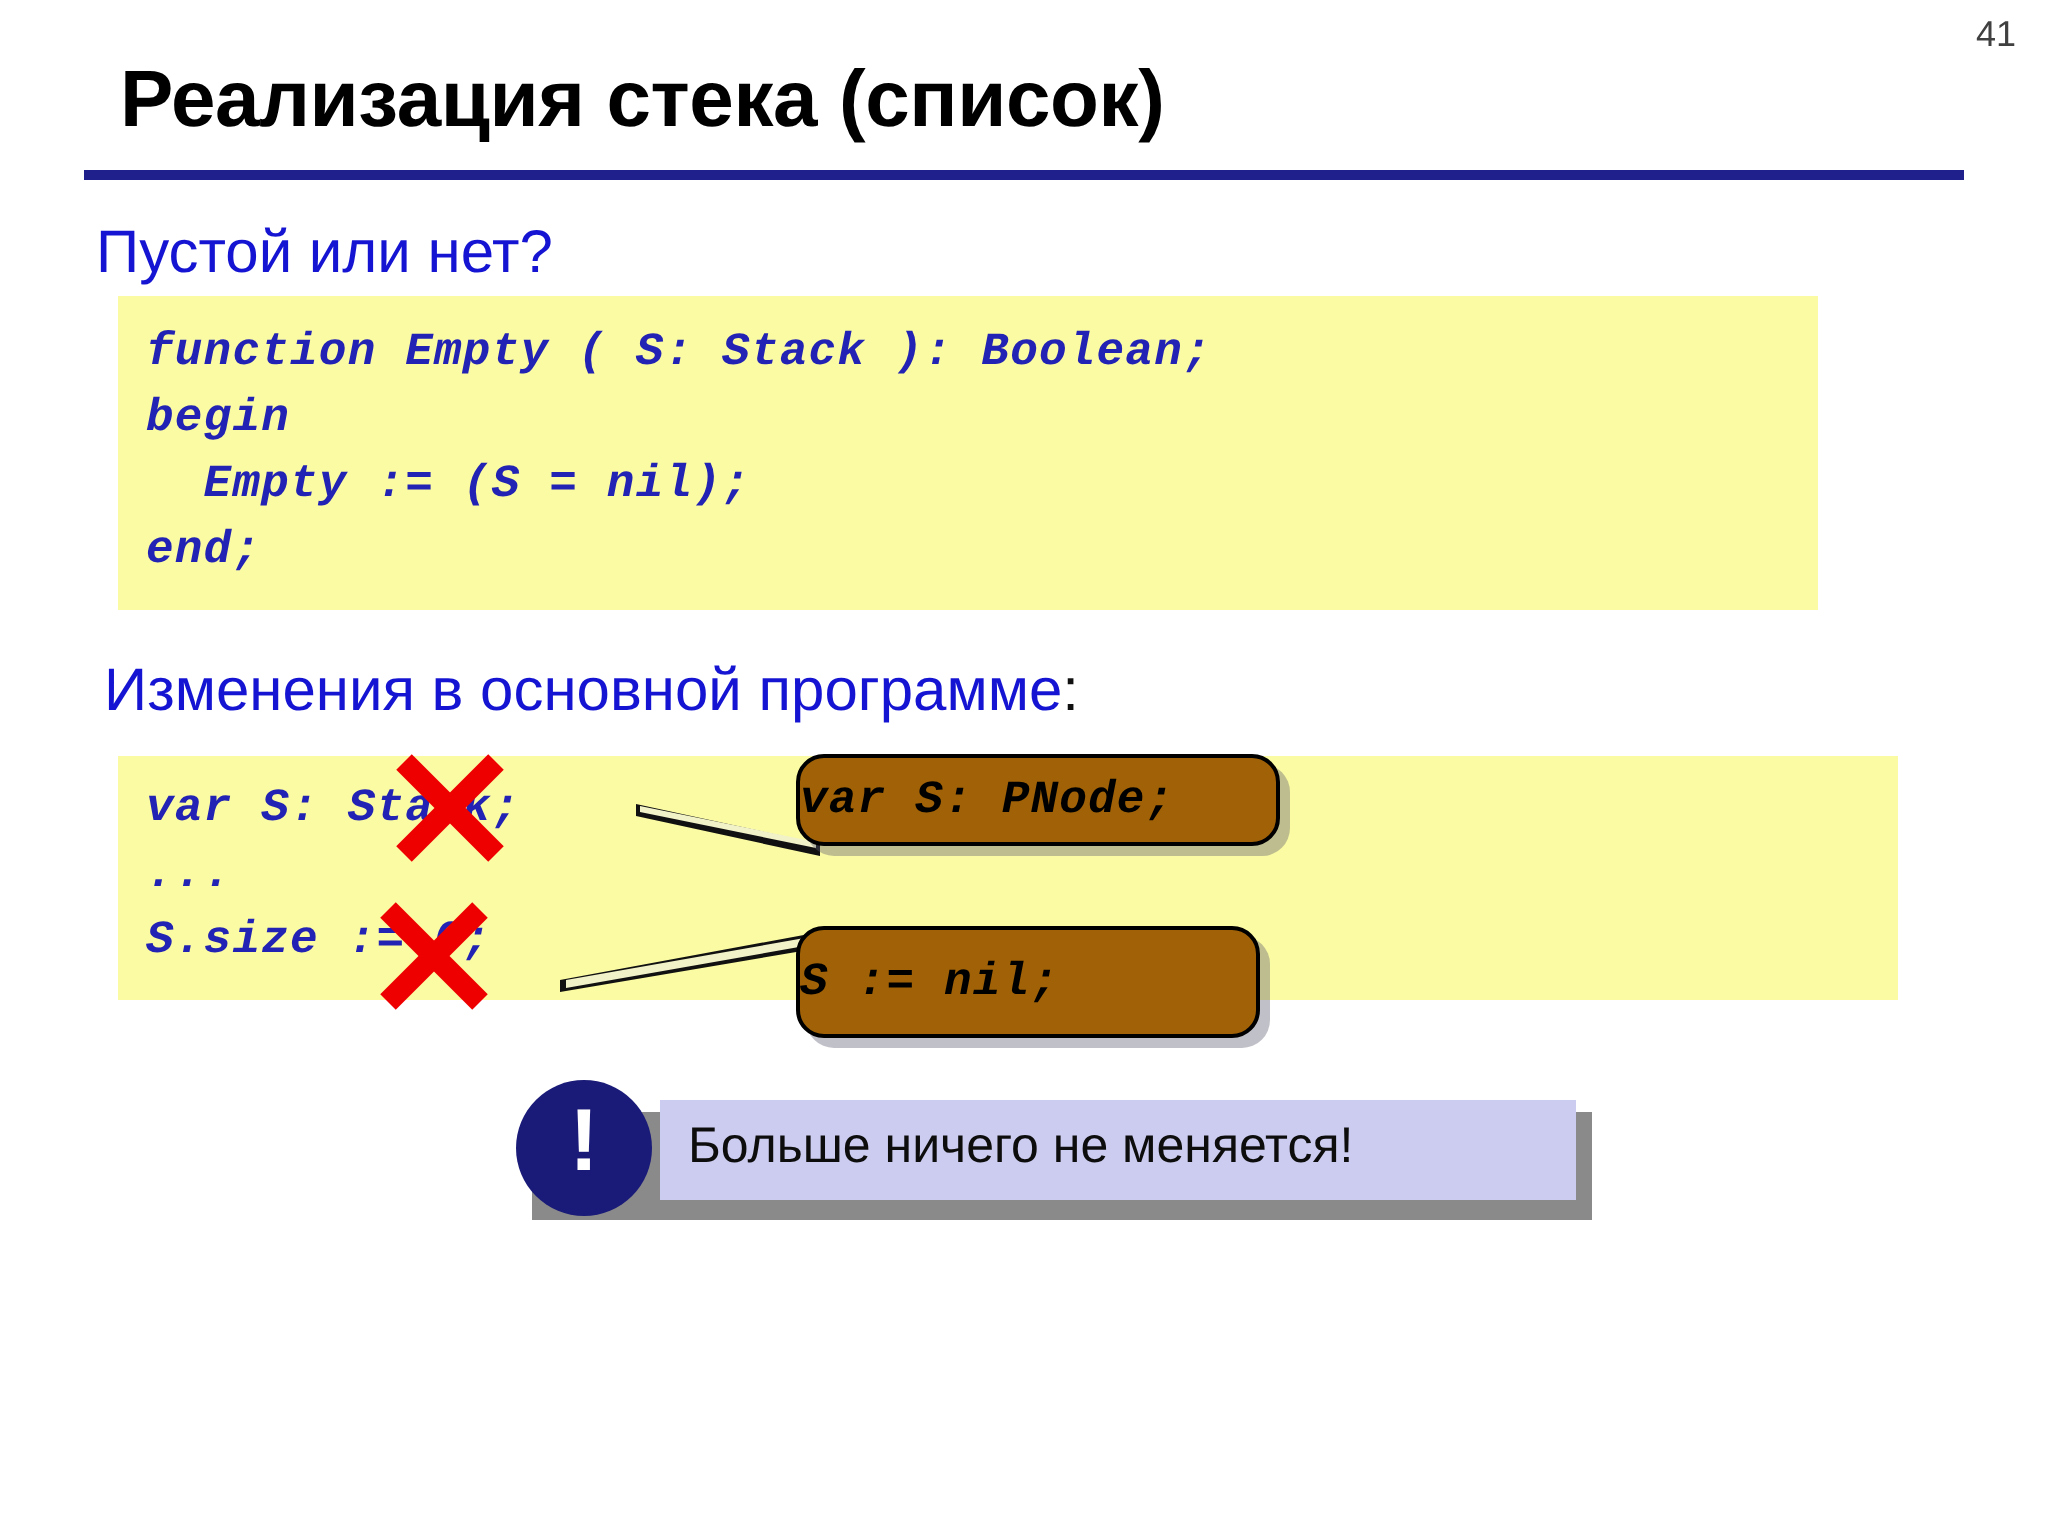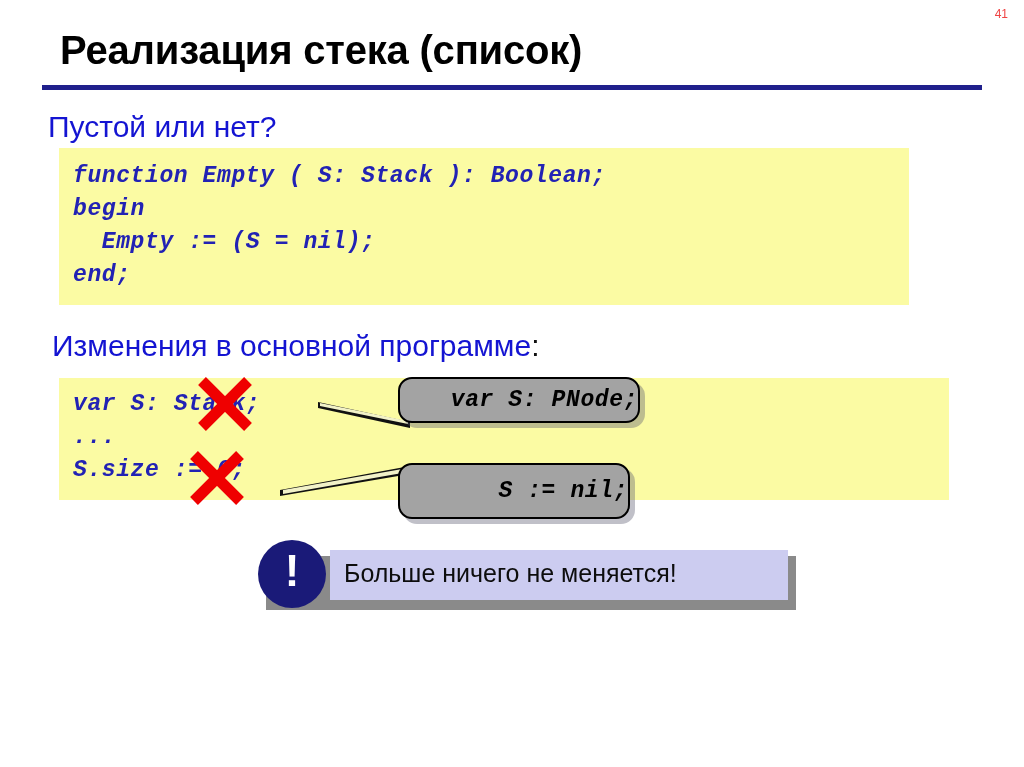--- a/index.html
+++ b/index.html
@@ -14,22 +14,22 @@
     overflow: hidden;
     font-family: "Liberation Sans", sans-serif;
     -webkit-font-smoothing: antialiased;
   }
 
   
   .slide-number {
     position: absolute;
     top: 8px;
     right: 16px;
-    font-size: 12px;
-    color: #ef4444;
+    font-size: 18px;
+    color: #404040;
     font-family: "Liberation Sans", sans-serif;
     line-height: 1;
   }
 
   
   .slide-title {
     position: absolute;
     left: 60px;
     top: 28px;
     font-size: 40px;
@@ -104,27 +104,27 @@
   .cross-out {
     position: absolute;
     z-index: 6;
   }
   #cross-stack { left: 196px; top: 375px; width: 58px; height: 58px; }
   #cross-assign { left: 188px; top: 449px; width: 58px; height: 58px; }
 
   
   .callout {
     position: absolute;
-    background: #a3a3a3;
+    background: #a16207;
     border: 2px solid #000000;
     border-radius: 14px;
     box-sizing: border-box;
     display: flex;
     align-items: center;
-    justify-content: flex-end;
+    justify-content: flex-start;
     z-index: 8;
     box-shadow: 5px 5px 0 rgba(90,90,110,0.38);
   }
   .callout .callout-text {
     font-family: "Liberation Mono", "DejaVu Sans Mono", monospace;
     font-weight: bold;
     font-style: italic;
     font-size: 23px;
     color: #000000;
     letter-spacing: 0.6px;

